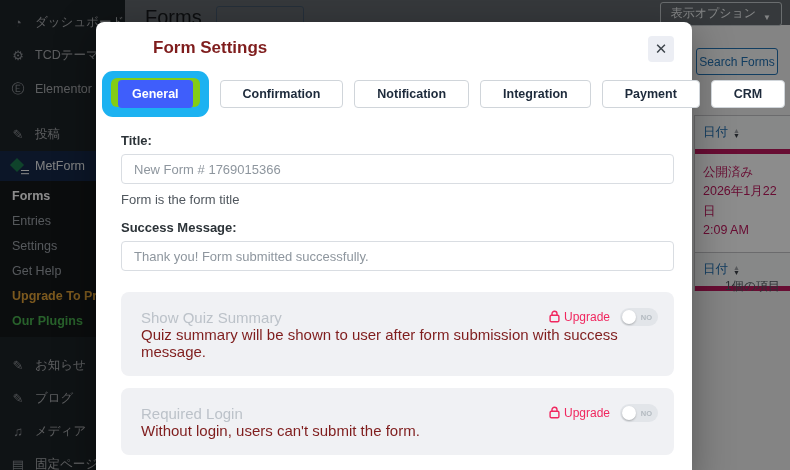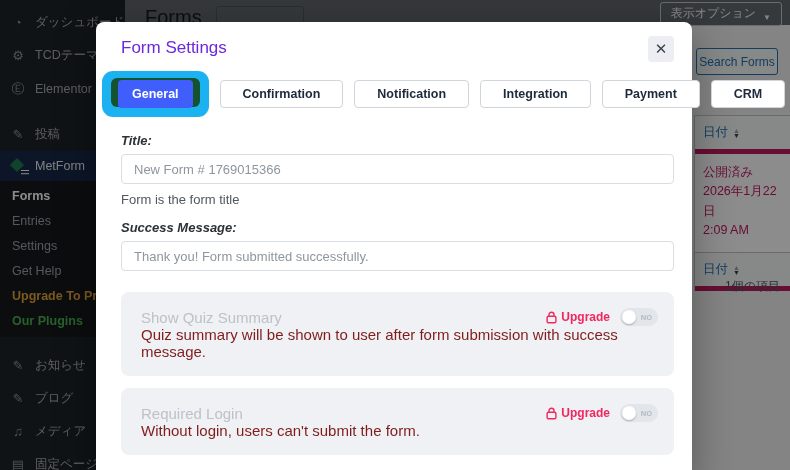--- a/index.html
+++ b/index.html
@@ -49,46 +49,46 @@
   .bg-cell { background:#ffffff; padding:9px 4px 9px 8px; font-size:12.5px; color:#be185d; line-height:1.55; height:98px; }
 
   
   .dim { position:absolute; inset:0; background:rgba(0,0,0,0.45); z-index:5; }
 
   
   .modal { position:absolute; left:96px; top:22px; width:596px; height:460px; background:#fff;
     border-radius:8px; z-index:10; box-shadow:0 10px 40px rgba(0,0,0,0.35);
     padding:14px 18px 0 25px; }
   .modal-head { display:flex; justify-content:space-between; align-items:flex-start; }
-  .modal-title { font-size:17px; font-weight:normal; color:#6d28d9; padding-top:2px; }
+  .modal-title { font-size:17px; font-weight:bold; color:#7f1d1d; padding-top:2px;margin-left:32px; }
   .modal-close { width:26px; height:26px; background:#eceef4; border:none; border-radius:4px;
     color:#3c434a; font-size:15px; line-height:26px; text-align:center; cursor:pointer; }
 
   .tabs-row { display:flex; align-items:center; gap:11px; margin:2px 0 0 -19px; height:60px; }
   .hl-ring { background:#1cb2f1; border-radius:11px; padding:9px; }
-  .hl-inner { background:#14532d; border-radius:6px; padding:6px 7px; }
+  .hl-inner { background:#84cc16; border-radius:6px; padding:6px 7px; }
   .tab-btn { font-size:12.5px; font-weight:bold; color:#1d2a3b; background:#fff;
     border:1px solid #d0d5da; border-radius:4px; padding:6px 22px; cursor:pointer;
     font-family:"Liberation Sans",sans-serif; white-space:nowrap; }
   .tab-btn.active { background:#3f5efb; color:#ffffff; border:none; padding:7px 14px; }
 
-  .field-label { font-size:13px; font-weight:bold; color:#2c3338; margin-top:9px;font-style:italic; }
+  .field-label { font-size:13px; font-weight:bold; color:#2c3338; margin-top:9px; }
   .field-label.second { margin-top:13px; }
   .text-input { width:100%; height:30px; border:1px solid #d9dde2; border-radius:4px;
     margin-top:6px; padding:8px 12px; font-size:13px; color:#8e969e;
     font-family:"Liberation Sans",sans-serif; background:#fff; }
   .field-help { font-size:13px; color:#50575e; margin-top:8px; }
 
   .card { position:relative; background:#f0f1f4; border-radius:8px; padding:17px 20px 16px 20px; }
   .card.first { margin-top:21px; }
   .card + .card { margin-top:12px; }
   .card-title { font-size:15px; color:#bcc2c9; font-weight:500; }
   .card-desc { font-size:15px; color:#7f1d1d; }
   .card-actions { position:absolute; right:16px; top:16px; display:flex; align-items:center; gap:10px; }
-  .upgrade { display:flex; align-items:center; gap:4px; color:#f0275f; font-size:12px; font-weight:bold; cursor:pointer; }
+  .upgrade { display:flex; gap:4px; color:#f0275f; font-size:12px; font-weight:normal; cursor:pointer; }
   .toggle { position:relative; width:38px; height:18px; background:#e2e5e9; border-radius:9px; cursor:pointer; }
   .toggle .knob { position:absolute; left:2px; top:2px; width:14px; height:14px; border-radius:50%;
     background:#fff; box-shadow:0 1px 2px rgba(0,0,0,0.25); }
   .toggle .t-label { position:absolute; right:6px; top:5px; font-size:7.5px; font-weight:bold; color:#b3bac0; }
 </style>
 </head>
 <body>
 
 <div class="screen">
 

